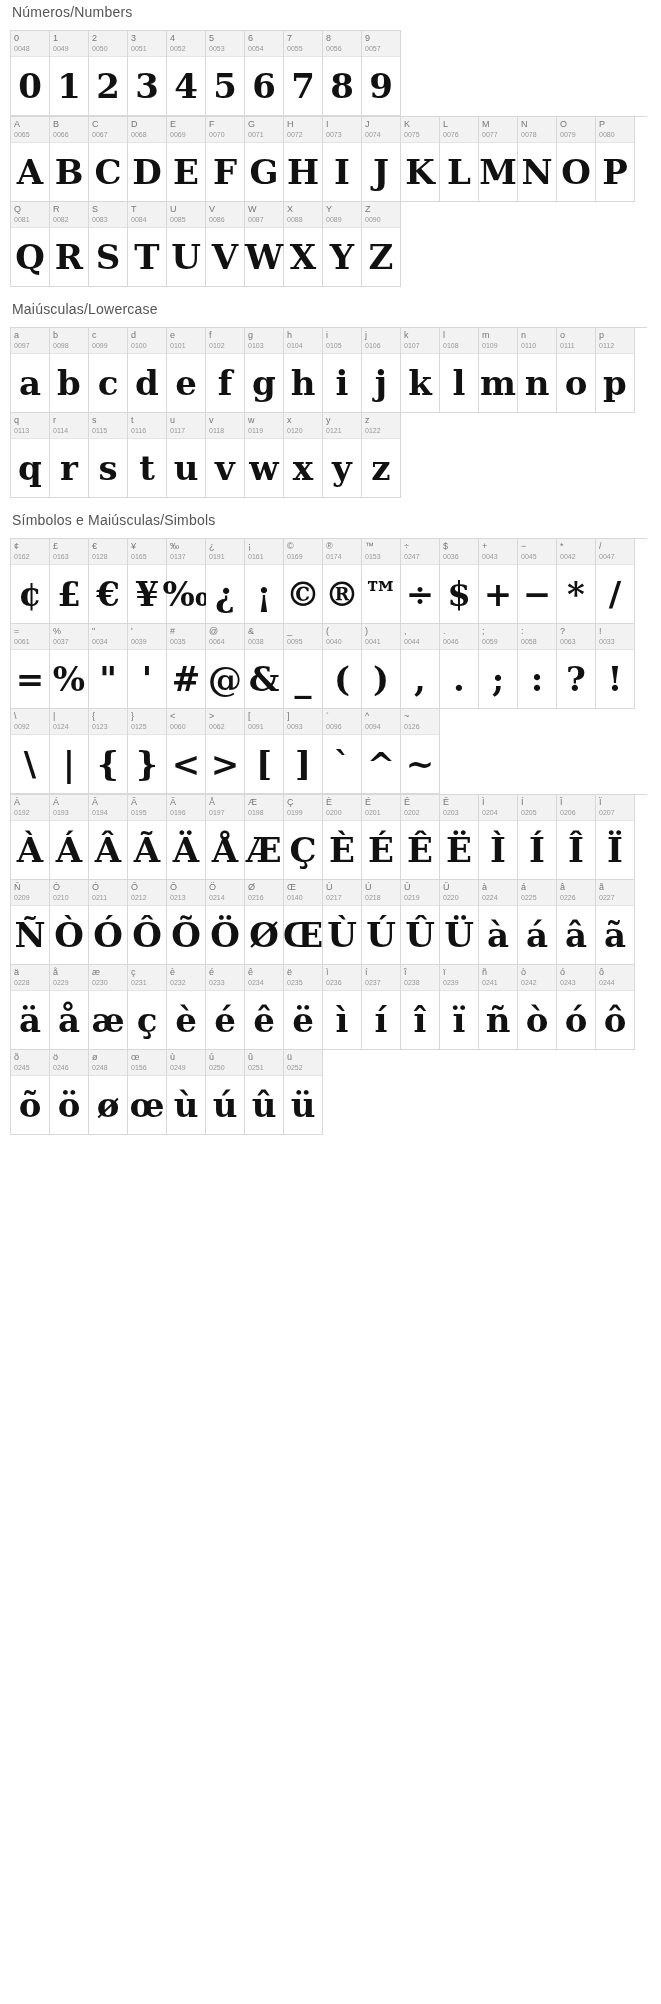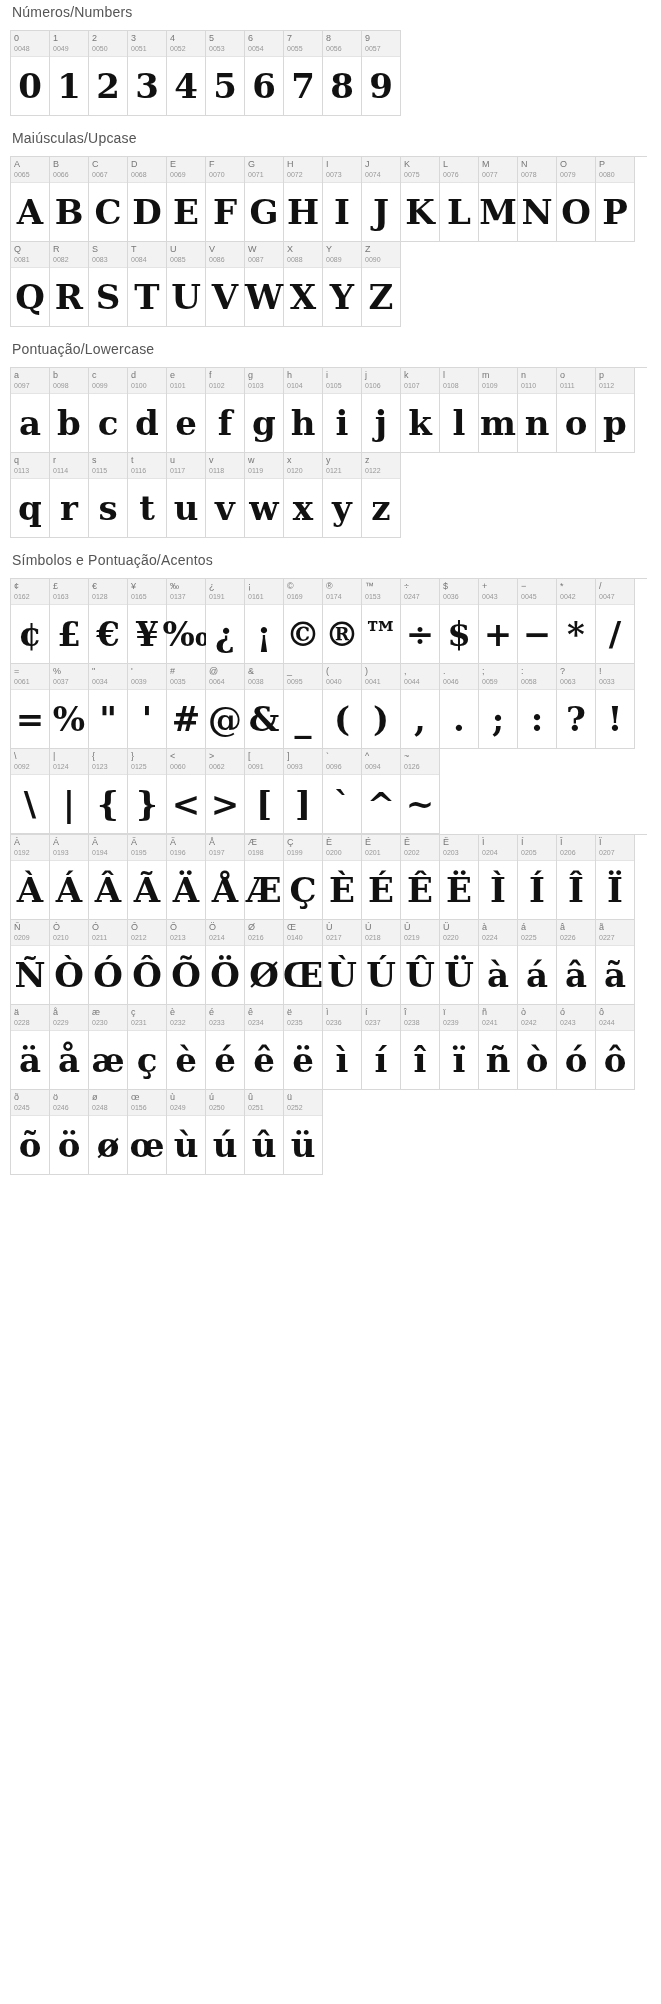--- a/index.html
+++ b/index.html
@@ -158,21 +158,20 @@
           <div class="glyph">8</div>
         </div>
         <div class="cell">
           <div class="meta">
             <span class="ch-label">9</span>
             <span class="code">0057</span>
           </div>
           <div class="glyph">9</div>
         </div>
       </div>
-      <div class="section-title">Maiúsculas/Upcase</div>
       <div class="grid g-upper">
         <div class="cell">
           <div class="meta">
             <span class="ch-label">A</span>
             <span class="code">0065</span>
           </div>
           <div class="glyph">A</div>
         </div>
         <div class="cell">
           <div class="meta">
@@ -343,21 +342,21 @@
           <div class="glyph">Y</div>
         </div>
         <div class="cell">
           <div class="meta">
             <span class="ch-label">Z</span>
             <span class="code">0090</span>
           </div>
           <div class="glyph">Z</div>
         </div>
       </div>
-      <div class="section-title">Pontuação/Lowercase</div>
+      <div class="section-title">Maiúsculas/Lowercase</div>
       <div class="grid g-lower">
         <div class="cell">
           <div class="meta">
             <span class="ch-label">a</span>
             <span class="code">0097</span>
           </div>
           <div class="glyph">a</div>
         </div>
         <div class="cell">
           <div class="meta">
@@ -528,21 +527,21 @@
           <div class="glyph">y</div>
         </div>
         <div class="cell">
           <div class="meta">
             <span class="ch-label">z</span>
             <span class="code">0122</span>
           </div>
           <div class="glyph">z</div>
         </div>
       </div>
-      <div class="section-title">Símbolos e Pontuação/Acentos</div>
+      <div class="section-title">Símbolos e Maiúsculas/Simbols</div>
       <div class="grid g-sym">
         <div class="cell">
           <div class="meta">
             <span class="ch-label">¢</span>
             <span class="code">0162</span>
           </div>
           <div class="glyph">¢</div>
         </div>
         <div class="cell">
           <div class="meta">

